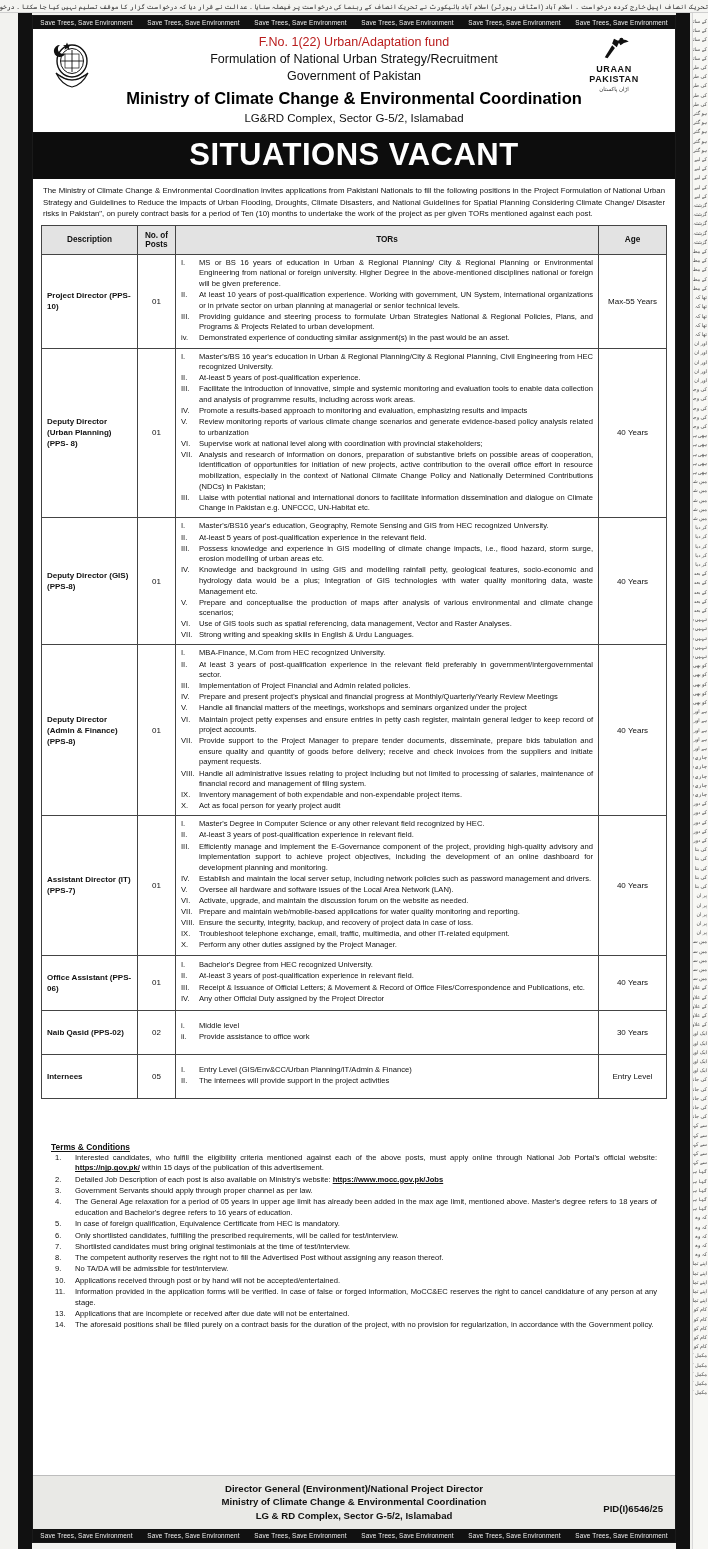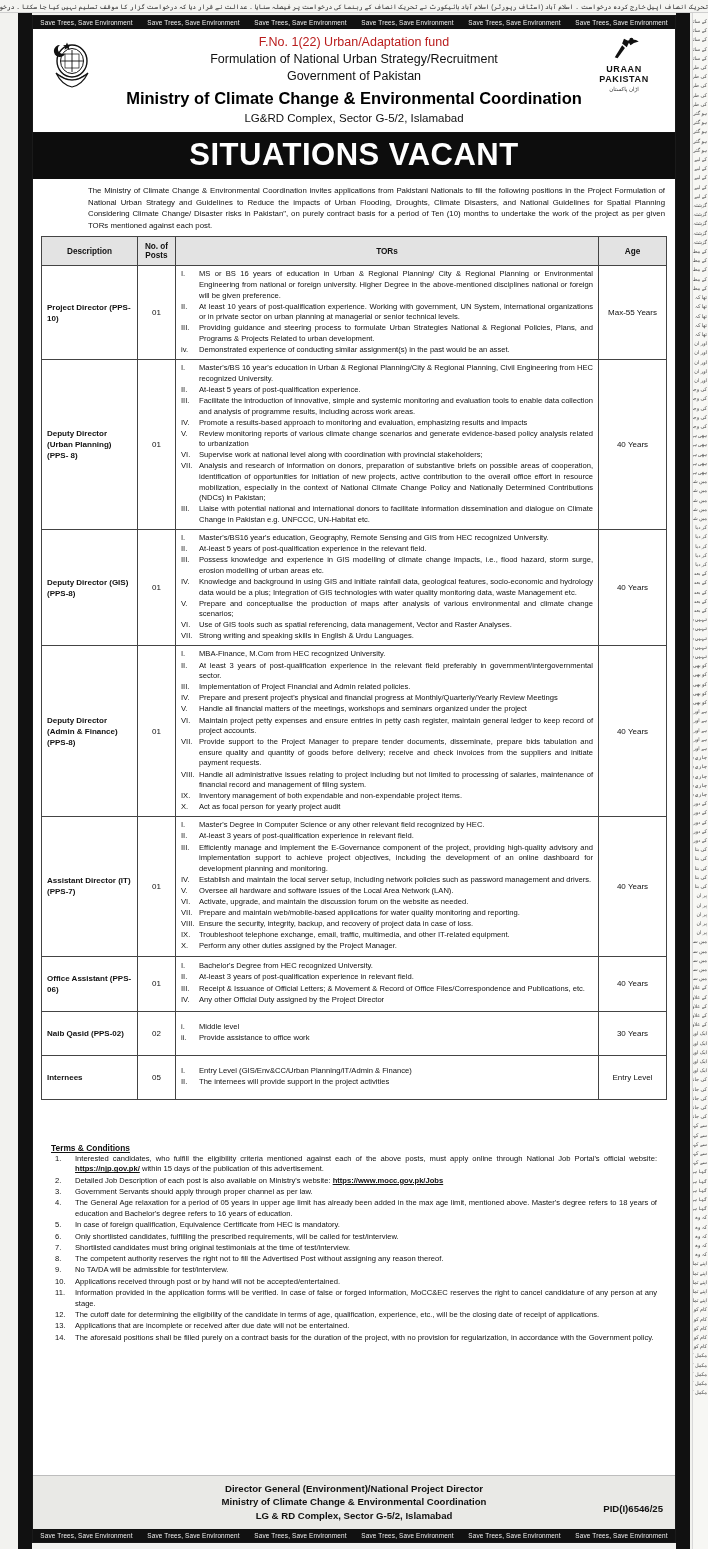--- a/index.html
+++ b/index.html
@@ -99,21 +99,21 @@
     padding: 5px 8px 6px 8px;
     text-align: center;
     background: #fff;
     border-bottom: 1px solid #111;
   }
   .emblem {
     position: absolute; left: 16px; top: 10px;
     width: 46px; height: 50px;
   }
   .uraan {
-    position: absolute; right: 14px; top: 8px;
+    position: absolute; right: 24px; top: 8px;
     width: 74px; 
   }
   .uraan .ubird { height: 24px; }
   .uraan .uname {
     font-size: 9px; font-weight: bold; line-height: 9.5px;
     letter-spacing: .6px; color: #111;
   }
   .uraan .uurdu {
     font-size: 5.5px; color: #333; margin-top: 2px; direction: rtl;
   }
@@ -136,21 +136,20 @@
     flex: 0 0 auto;
   }
 
   
   .intro {
     font-size: 7.8px;
     line-height: 11.6px;
     text-align: justify;
     color: #111;
     padding: 6px 10px 5px 10px;
-    margin-left: 45px;
   }
 
   
   .body-wrap {
     flex: 1 1 auto;
     padding: 0 8px;
     overflow: hidden;
   }
 
   
@@ -569,21 +568,21 @@
                   <li>
                     <span class="rn">II.</span>
                     <span class="tx">At-least 5 years of post-qualification experience in the relevant field.</span>
                   </li>
                   <li>
                     <span class="rn">III.</span>
                     <span class="tx">Possess knowledge and experience in GIS modelling of climate change impacts, i.e., flood hazard, storm surge, erosion modelling of urban areas etc.</span>
                   </li>
                   <li>
                     <span class="rn">IV.</span>
-                    <span class="tx">Knowledge and background in using GIS and initiate rainfall data, geological features, socio-economic and hydrology data would be a plus; Integration of GIS technologies with water quality monitoring data, waste Management etc.</span>
+                    <span class="tx">Knowledge and background in using GIS and modelling rainfall petty, geological features, socio-economic and hydrology data would be a plus; Integration of GIS technologies with water quality monitoring data, waste Management etc.</span>
                   </li>
                   <li>
                     <span class="rn">V.</span>
                     <span class="tx">Prepare and conceptualise the production of maps after analysis of various environmental and climate change scenarios;</span>
                   </li>
                   <li>
                     <span class="rn">VI.</span>
                     <span class="tx">Use of GIS tools such as spatial referencing, data management, Vector and Raster Analyses.</span>
                   </li>
                   <li>
@@ -795,24 +794,20 @@
             </li>
             <li>
               <span class="tn">10.</span>
               <span class="tt">Applications received through post or by hand will not be accepted/entertained.</span>
             </li>
             <li>
               <span class="tn">11.</span>
               <span class="tt">Information provided in the application forms will be verified. In case of false or forged information, MoCC&amp;EC reserves the right to cancel candidature of any person at any stage.</span>
             </li>
             <li>
-              <span class="tn">12.</span>
-              <span class="tt">The cutoff date for determining the eligibility of the candidate in terms of age, qualification, experience, etc., will be the closing date of receipt of applications.</span>
-            </li>
-            <li>
               <span class="tn">13.</span>
               <span class="tt">Applications that are incomplete or received after due date will not be entertained.</span>
             </li>
             <li>
               <span class="tn">14.</span>
               <span class="tt">The aforesaid positions shall be filled purely on a contract basis for the duration of the project, with no provision for regularization, in accordance with the Government policy.</span>
             </li>
           </ol>
       </div>
     </div>

